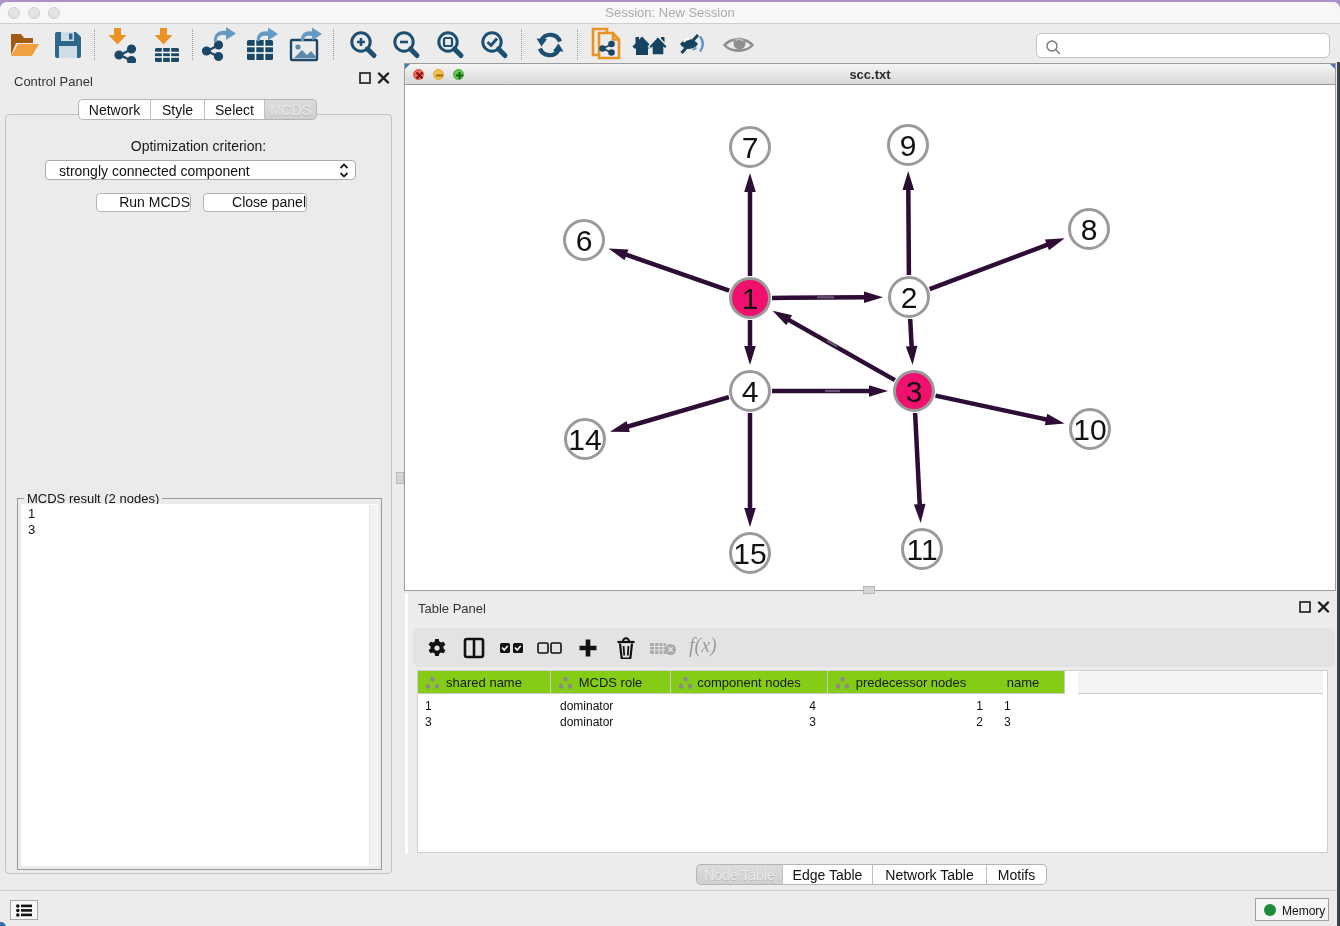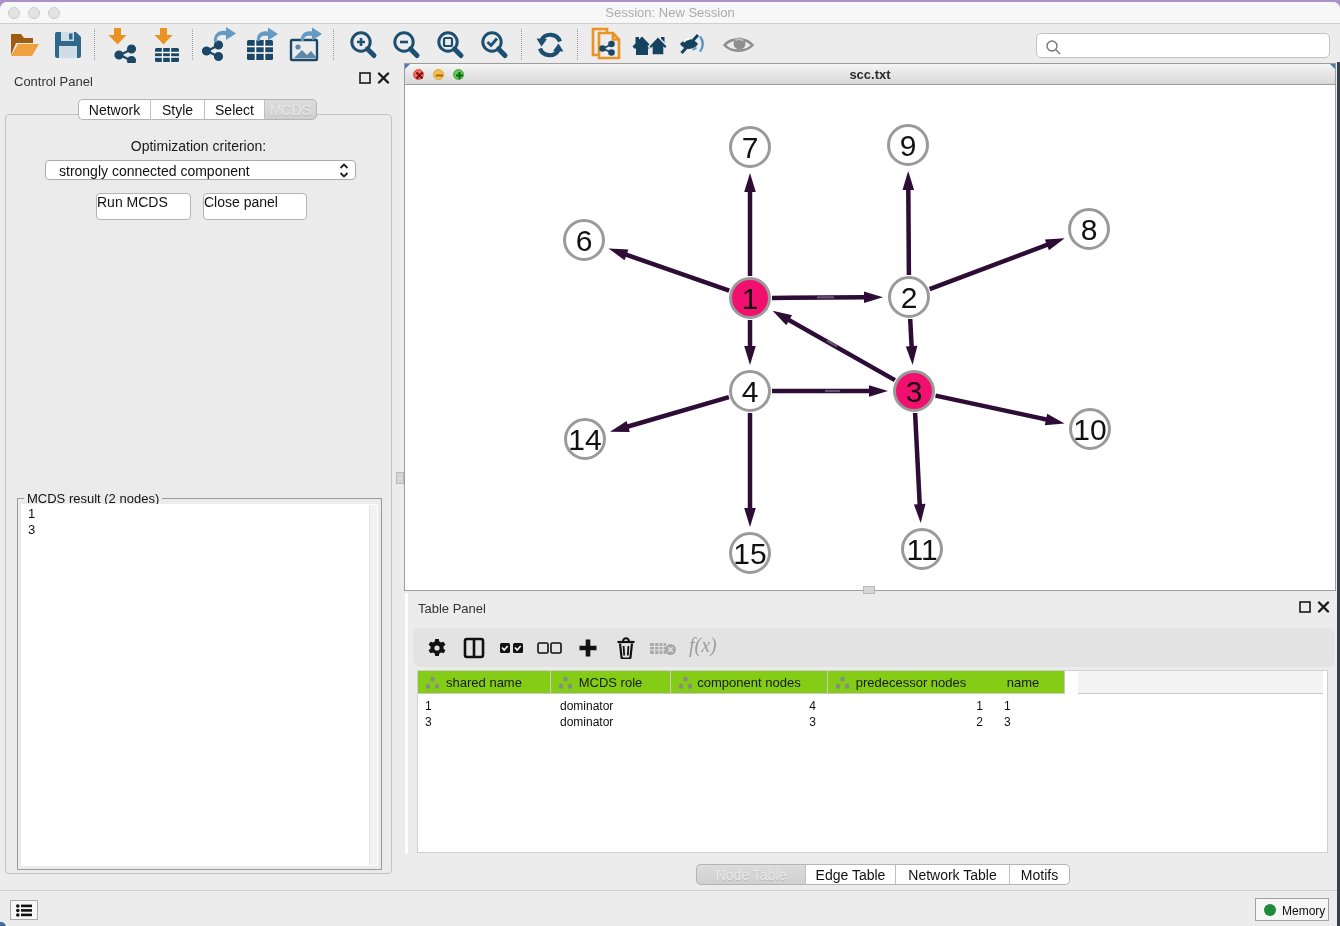--- a/index.html
+++ b/index.html
@@ -21,21 +21,21 @@
 .winbtns { position:absolute; }
 
 .tabgrp { position:absolute; display:flex; height:21px; z-index:5; }
 .tab { font-size:14px; color:#111; background:#fff; border-top:1px solid #b4b4b4; border-bottom:1px solid #b4b4b4; border-right:1px solid #c0c0c0; display:flex; align-items:center; justify-content:center; }
 .tab.first { border-left:1px solid #b4b4b4; border-radius:5px 0 0 5px; }
 .tab.last { border-right:1px solid #b4b4b4; border-radius:0 5px 5px 0; }
 .tab.sel { background:linear-gradient(#dcdcdc,#d0d0d0); color:#e9e9e9; text-shadow:0 1px 0 #bbb; }
 #tabpanel { position:absolute; left:5px; top:51px; width:387px; height:760px; background:#ebebeb; border:1px solid #c2c2c2; border-radius:4px; }
 #optlabel { position:absolute; left:0; top:23px; width:100%; text-align:center; font-size:14px; color:#1a1a1a; }
 #dropdown { position:absolute; left:39px; top:45px; width:311px; height:20px; background:#fff; border:1px solid #ababab; border-radius:4px; font-size:14px; color:#111; line-height:20px; padding-left:13px; }
-.btn { position:absolute; height:27px; background:#fff; border:1px solid #b4b4b4; border-radius:4px; font-size:14px; color:#111; text-align:left; line-height:17px; }
+.btn { position:absolute; height:19px; background:#fff; border:1px solid #b4b4b4; border-radius:4px; font-size:14px; color:#111; text-align:right; line-height:17px; }
 
 #mcdsbox { position:absolute; left:11px; top:383px; width:365px; height:372px; border:1px solid #9a9a9a; }
 #mcdslegend { position:absolute; left:6px; top:-8px; background:#ebebeb; padding:0 3px; font-size:13px; color:#111; }
 #mcdswhite { position:absolute; left:3px; top:5px; width:357px; height:362px; background:#fff; font-size:13px; color:#111; padding:2px 0 0 7px; line-height:16px; }
 #mcdsscroll { position:absolute; right:1px; top:1px; width:8px; height:360px; background:#f2f2f2; border-left:1px solid #e4e4e4; }
 
 #netwin { position:absolute; left:404px; top:61px; width:932px; height:528px; border:1px solid #9c9c9c; background:#fff; }
 #nettitle { position:absolute; left:0; top:0; width:100%; height:21px; background:linear-gradient(#f5f5f5,#d8d8d8); border-bottom:1px solid #9c9c9c; }
 #nettitle .t { position:absolute; width:100%; text-align:center; top:3px; font-size:13px; font-weight:bold; color:#2b2b2b; }
 .mbtn { position:absolute; top:5px; width:11px; height:11px; border-radius:50%; }
@@ -398,21 +398,21 @@
       <div class="trow" style="left:253px;top:28px;width:145px;text-align:right">4</div>
       <div class="trow" style="left:410px;top:28px;width:155px;text-align:right">1</div>
       <div class="trow" style="left:586px;top:28px">1</div>
       <div class="trow" style="left:7px;top:44px">3</div>
       <div class="trow" style="left:142px;top:44px">dominator</div>
       <div class="trow" style="left:253px;top:44px;width:145px;text-align:right">3</div>
       <div class="trow" style="left:410px;top:44px;width:155px;text-align:right">2</div>
       <div class="trow" style="left:586px;top:44px">3</div>
     </div>
     <div class="tabgrp" style="left:292px;top:273px">
-      <div class="tab first sel" style="width:110px">Node Table</div>
+      <div class="tab first sel" style="width:87px">Node Table</div>
       <div class="tab" style="width:90px">Edge Table</div>
       <div class="tab" style="width:114px">Network Table</div>
       <div class="tab last" style="width:60px">Motifs</div>
     </div>
   </div>
   <div id="statusbar">
     <div id="listbtn">
       <svg style="position:absolute;left:5px;top:3px" width="16" height="13" viewBox="0 0 16 13">
         <g fill="#111">
             <circle cx="1.8" cy="2" r="1.8"></circle>

